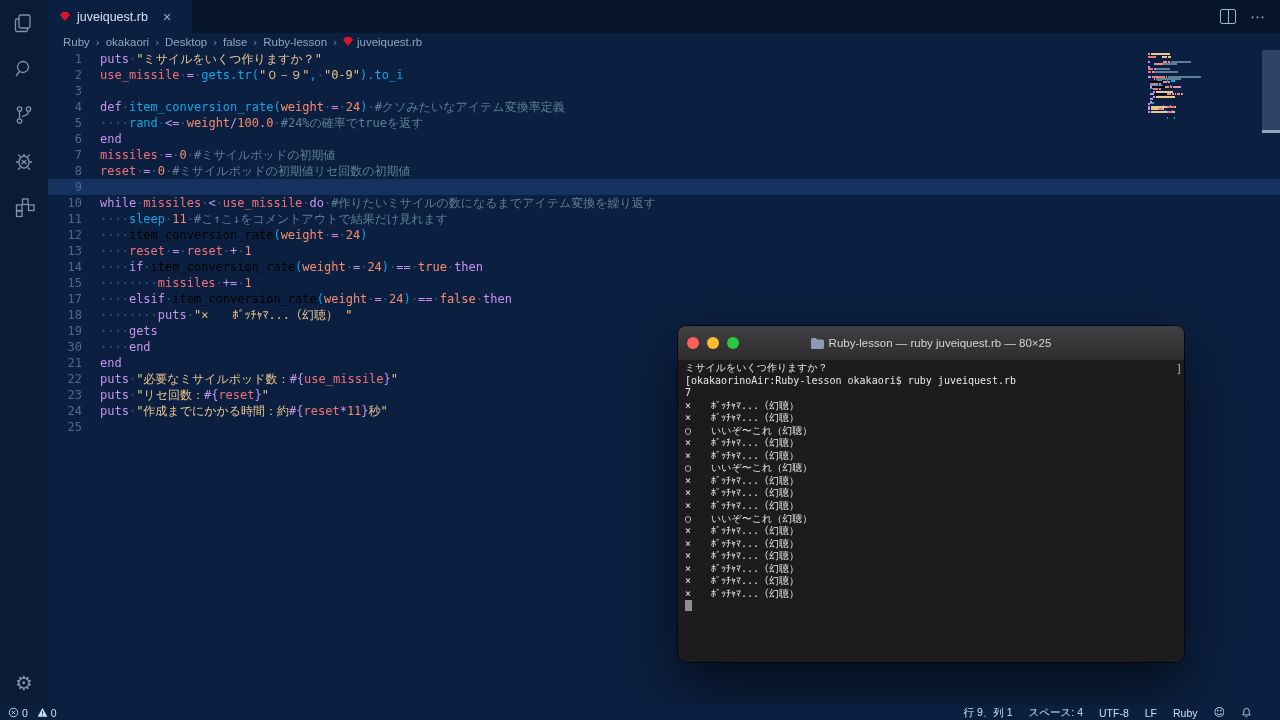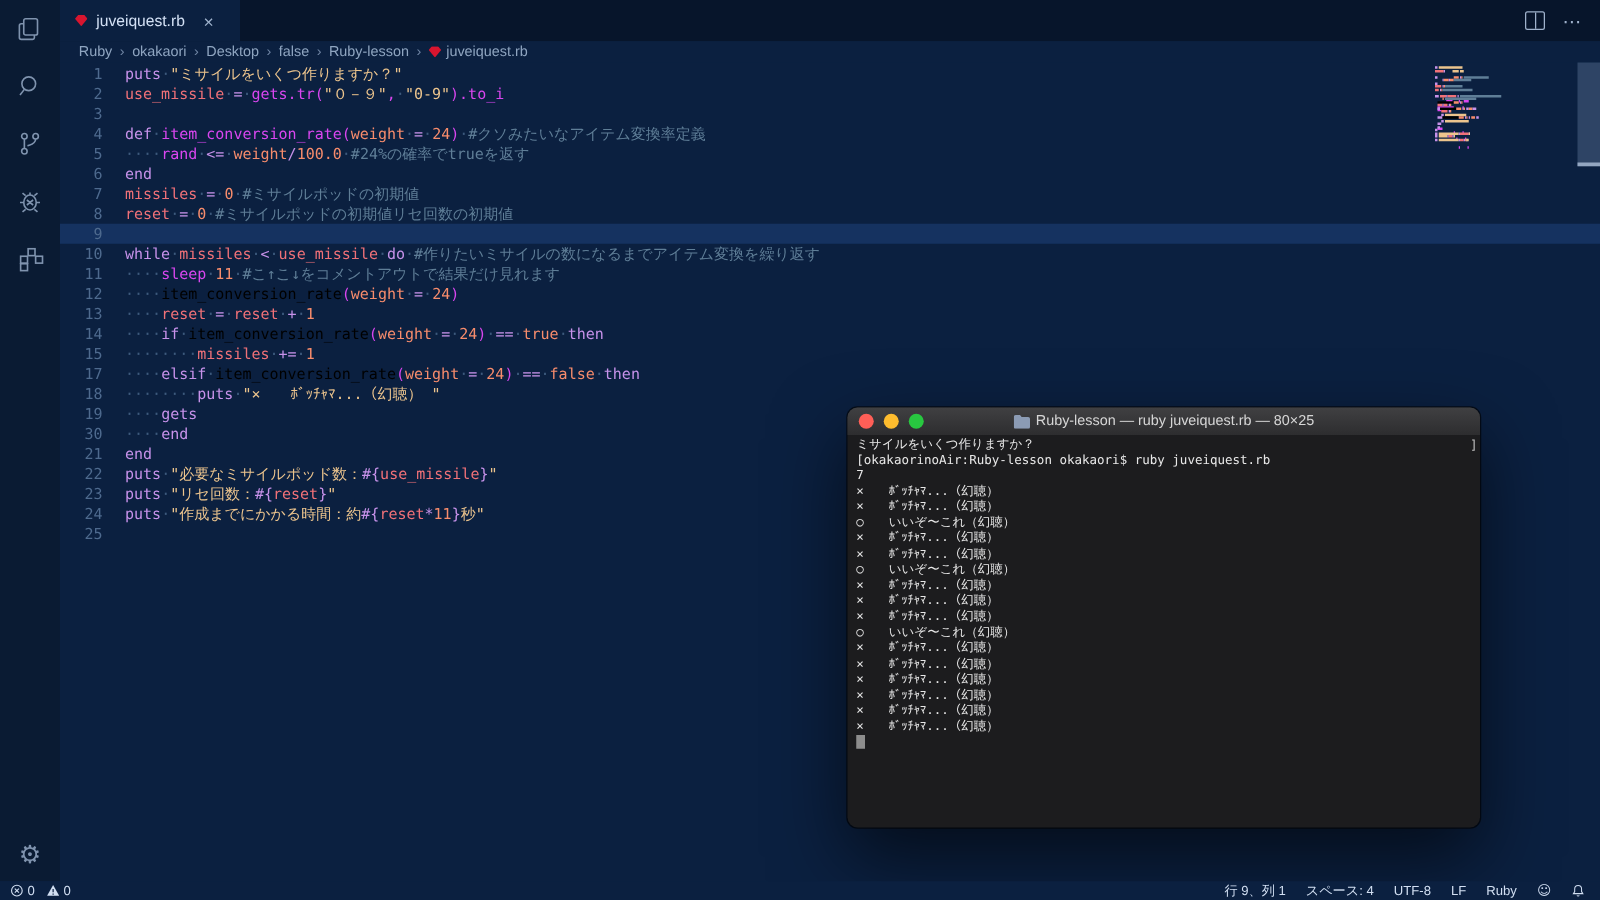--- a/index.html
+++ b/index.html
@@ -36,50 +36,50 @@
 
   
   .editor{position:absolute;left:48px;top:50px;right:0;bottom:15px;background:#0b2040;}
   .code-lines{position:absolute;left:0;top:1px;right:0;}
   .line{display:flex;height:16px;font:12px/16px "DejaVu Sans Mono",monospace;white-space:pre;}
   .line.active{background:#153260;}
   .gutter{width:34px;text-align:right;color:#4e6a8e;flex:none;}
   .code{margin-left:18px;}
   .tk-kw{color:#c792ea;} .tk-op{color:#c792ea;} .tk-var{color:#f07178;}
   .tk-num{color:#f78c6c;} .tk-par{color:#f78c6c;} .tk-str{color:#ecc48d;}
-  .tk-com{color:#5f7e97;} .tk-pln{color:#d946ef;margin-top:48px;} .tk-ws{color:#3d5a7d;}
+  .tk-com{color:#5f7e97;} .tk-pln{color:#0ea5e9;margin-top:48px;} .tk-ws{color:#3d5a7d;}
 
   
   .minimap{position:absolute;right:40px;top:3px;width:92px;cursor:pointer;}
   .mm-row{height:2.5px;display:flex;align-items:center;}
   .mm-seg{height:1.8px;background:currentColor;flex:none;}
   .scroll-thumb{position:absolute;right:0;top:0;width:18px;height:80px;
                 background:rgba(96,118,152,.42);border-bottom:3px solid #93a6c1;cursor:pointer;}
 
   
   .terminal{position:absolute;left:678px;top:326px;width:506px;height:336px;border-radius:8px;
             background:#1c1c1e;box-shadow:0 24px 60px rgba(0,0,0,.6),0 0 0 1px rgba(0,0,0,.6);}
-  .t-titlebar{height:22px;border-radius:8px 8px 0 0;cursor:default;
+  .t-titlebar{height:34px;border-radius:8px 8px 0 0;cursor:default;
               background:linear-gradient(#404042,#2d2d2f);display:flex;align-items:center;position:relative;}
   .t-lights{display:flex;gap:8px;margin-left:9px;}
   .t-light{width:12px;height:12px;border-radius:50%;cursor:pointer;}
   .t-title{position:absolute;left:0;right:0;text-align:center;font-size:11.5px;color:#d6d6d6;
            display:flex;justify-content:center;align-items:center;gap:5px;pointer-events:none;}
   .folder-glyph svg{width:13px;height:11px;display:block;}
   .t-body{position:relative;height:314px;padding:2px 0 0 7px;overflow:hidden;border-radius:0 0 8px 8px;}
   .t-line{font:10px/12.55px "DejaVu Sans Mono",monospace;color:#e8e8e8;white-space:pre;}
   .t-mark-right{position:absolute;right:2px;top:3px;color:#bdbdbd;font:10px "DejaVu Sans Mono",monospace;}
   .t-cursor{display:inline-block;width:7px;height:11px;background:#8d8d8d;vertical-align:-2px;}
 
   
   .status-bar{position:absolute;left:0;right:0;bottom:0;height:15px;background:#0b2040;
               display:flex;align-items:center;color:#d2dff2;font-size:10.5px;}
   .sb-left{display:flex;align-items:center;gap:9px;padding-left:8px;}
   .sb-group{display:flex;align-items:center;gap:3px;cursor:pointer;}
-  .sb-right{margin-left:auto;display:flex;align-items:center;gap:16px;padding-right:12px;}
+  .sb-right{margin-left:auto;display:flex;align-items:center;gap:16px;padding-right:28px;}
   .sb-item{cursor:pointer;}
   .sb-ico svg{width:11px;height:11px;display:block;}
   .smiley{font-size:11px;font-family:"DejaVu Sans",sans-serif;cursor:pointer;}
   .bell svg{width:11px;height:11px;display:block;}
 </style>
 </head>
 <body>
 
 <div class="activity-bar">
   <div class="ab-icon">

